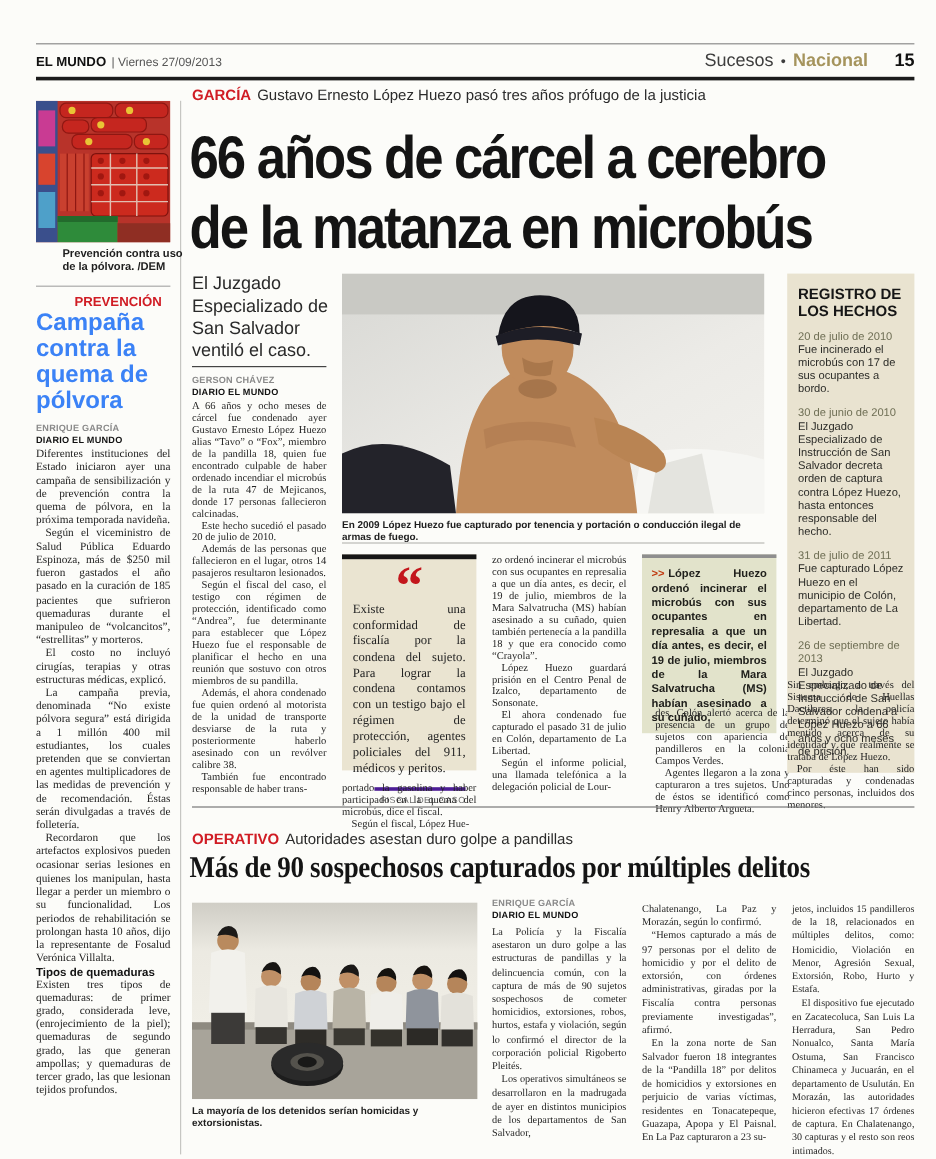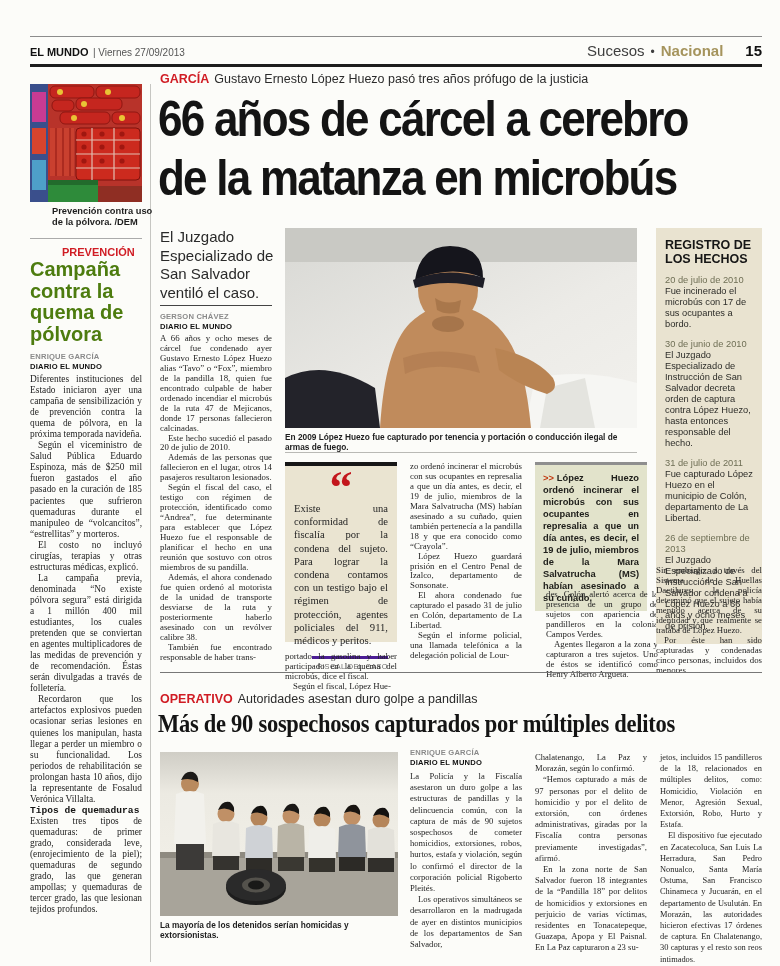--- a/index.html
+++ b/index.html
@@ -38,22 +38,22 @@
   .body-text p{margin:0;}
   .body-text p + p{text-indent:8px;}
   .art-body{font-size:8.8px;line-height:9.95px;}
   .left-body{font-size:9.4px;line-height:11.05px;}
   .bot-body{font-size:8.6px;line-height:11.2px;}
 
   .caption{font-size:8.3px;line-height:10px;font-weight:bold;color:#1e1e1e;}
   .left-caption{font-size:9.3px;line-height:11px;font-weight:bold;color:#1e1e1e;margin-left:22px;}
 
   .left-kicker{font-size:11px;font-weight:bold;color:#d01c24;padding-left:32px;}
-  .left-headline{font-size:20px;line-height:21.5px;font-weight:bold;color:#4d7c0f;}
-  .subhead{font-family:Liberation Mono, monospace;font-weight:bold;font-size:9.6px;
+  .left-headline{font-size:20px;line-height:21.5px;font-weight:bold;color:#3b82f6;}
+  .subhead{font-family:Liberation Sans, sans-serif;font-weight:bold;font-size:9.6px;
     margin-top:6px;color:#141414;text-indent:0 !important;}
 
   
   .registro{background:#e9e3d0;padding:10px 9px 12px;box-sizing:border-box;}
   .registro-title{font-size:12.5px;line-height:14px;font-weight:bold;color:#161616;margin-bottom:4px;}
   .reg-entry{margin-top:9px;}
   .reg-date{font-size:9.3px;line-height:11px;color:#6f6f55;}
   .reg-text{font-size:9.3px;line-height:11px;color:#2c2c28;}
 
   
@@ -165,21 +165,21 @@
     <p>El costo no incluyó cirugías, terapias y otras estructuras médicas, explicó.</p>
     <p>La campaña previa, denominada “No existe pólvora segura” está dirigida a 1 millón 400 mil estudiantes, los cuales pretenden que se conviertan en agentes multiplicadores de las medidas de prevención y de recomendación. Éstas serán divulgadas a través de folletería.</p>
     <p>Recordaron que los artefactos explosivos pueden ocasionar serias lesiones en quienes los manipulan, hasta llegar a perder un miembro o su funcionalidad. Los periodos de rehabilitación se prolongan hasta 10 años, dijo la representante de Fosalud Verónica Villalta.</p>
     <p class="subhead">Tipos de quemaduras</p>
     <p style="text-indent:0;">Existen tres tipos de quemaduras: de primer grado, considerada leve, (enrojecimiento de la piel); quemaduras de segundo grado, las que generan ampollas; y quemaduras de tercer grado, las que lesionan tejidos profundos.</p>
   </div>
 
   <div class="abs kicker" style="left:160px;top:72px;">
     <b>GARCÍA</b><span>Gustavo Ernesto López Huezo pasó tres años prófugo de la justicia</span>
   </div>
-  <div class="abs" style="left:158px;top:90px;width:604px;">
+  <div class="abs" style="left:158px;top:102px;width:604px;">
     <div class="headline-main">66 años de cárcel a cerebro</div>
     <div class="headline-main">de la matanza en microbús</div>
   </div>
 
   <div class="abs deck" style="left:160px;top:228px;width:114px;">El Juzgado Especializado de San Salvador ventiló el caso.</div>
   <div class="abs" style="left:160px;top:305px;width:112px;height:1px;background:#444;"></div>
   <div class="abs byline" style="left:160px;top:312px;width:112px;">
     <div class="name">GERSON CHÁVEZ</div>
     <div class="org">DIARIO EL MUNDO</div>
   </div>

